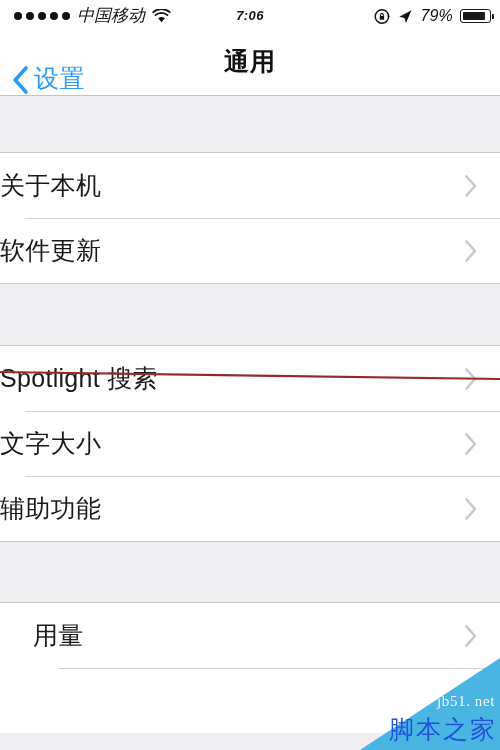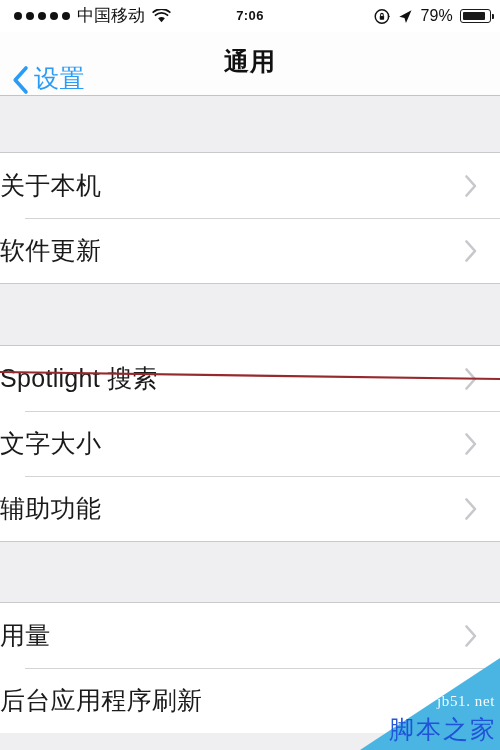--- a/index.html
+++ b/index.html
@@ -20,20 +20,21 @@
   }
 
   
   .statusbar {
     position: absolute;
     left: 0; top: 0;
     width: 500px; height: 32px;
     background: #ffffff;
     display: flex;
     align-items: center;
+    font-style: italic;
   }
   .sb-left {
     position: absolute;
     left: 14px; top: 0;
     height: 32px;
     display: flex;
     align-items: center;
     gap: 7px;
   }
   .sig-dots { display: flex; align-items: center; gap: 4px; }
@@ -147,21 +148,21 @@
     width: 500px;
     background: #efeff1;
   }
   .group {
     width: 500px;
     background: #ffffff;
     border-top: 1px solid #c9c9cd;
     border-bottom: 1px solid #c9c9cd;
     box-sizing: border-box;
   }
-  .group.no-bottom { border-bottom: none; }
+  .group.no-bottom { border-bottom: none; padding-left: 33px; }
   .row {
     position: relative;
     height: 65px;
     display: flex;
     align-items: center;
     background: #ffffff;
     cursor: pointer;
   }
   .row + .row::before {
     content: "";
@@ -340,21 +341,20 @@
     <div class="group no-bottom">
       <div class="row">
         <span class="row-label">用量</span>
         <span class="row-chevron">
           <svg viewBox="0 0 14 24" width="14" height="24">
               <path d="M2.5 2.5 L11 12 L2.5 21.5" fill="none" stroke="#c7c7cc" stroke-width="2.6" stroke-linecap="round" stroke-linejoin="round"></path>
             </svg>
         </span>
       </div>
       <div class="row">
-        <span class="row-label">后台应用程序刷新</span>
         <span class="row-chevron">
           <svg viewBox="0 0 14 24" width="14" height="24">
               <path d="M2.5 2.5 L11 12 L2.5 21.5" fill="none" stroke="#c7c7cc" stroke-width="2.6" stroke-linecap="round" stroke-linejoin="round"></path>
             </svg>
         </span>
       </div>
     </div>
 
   </div>
 

